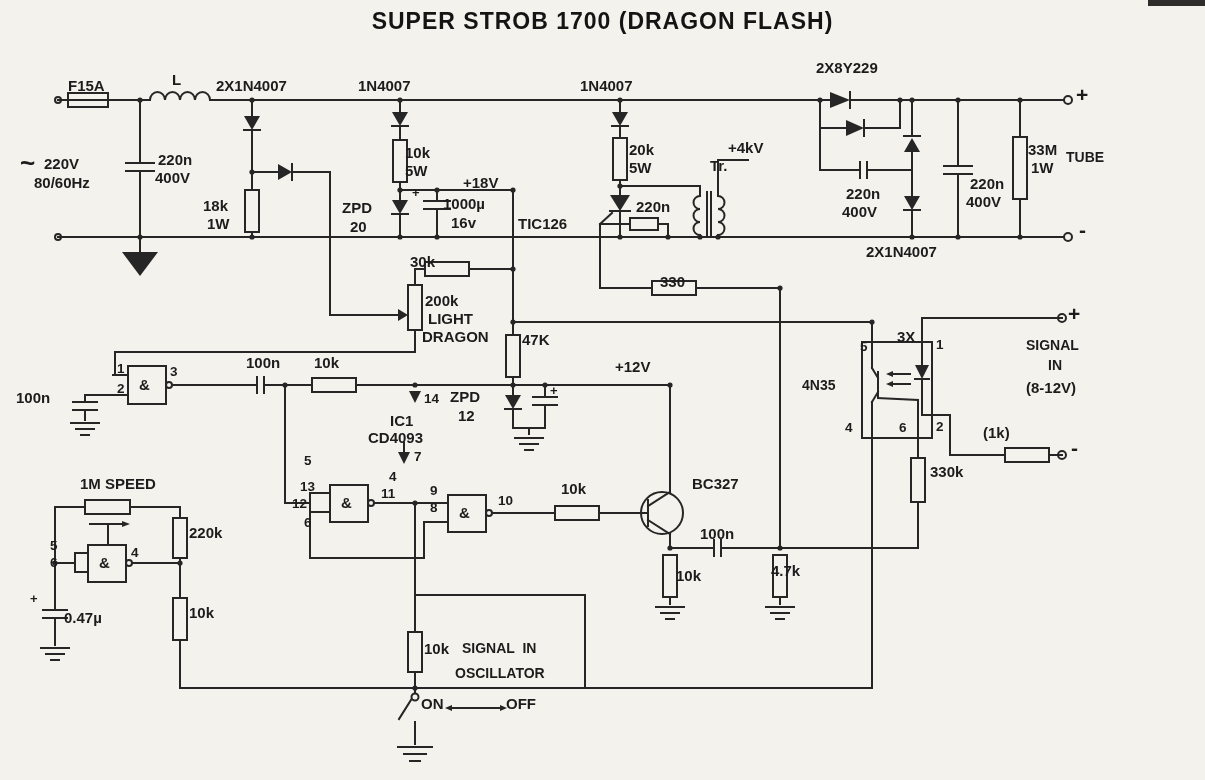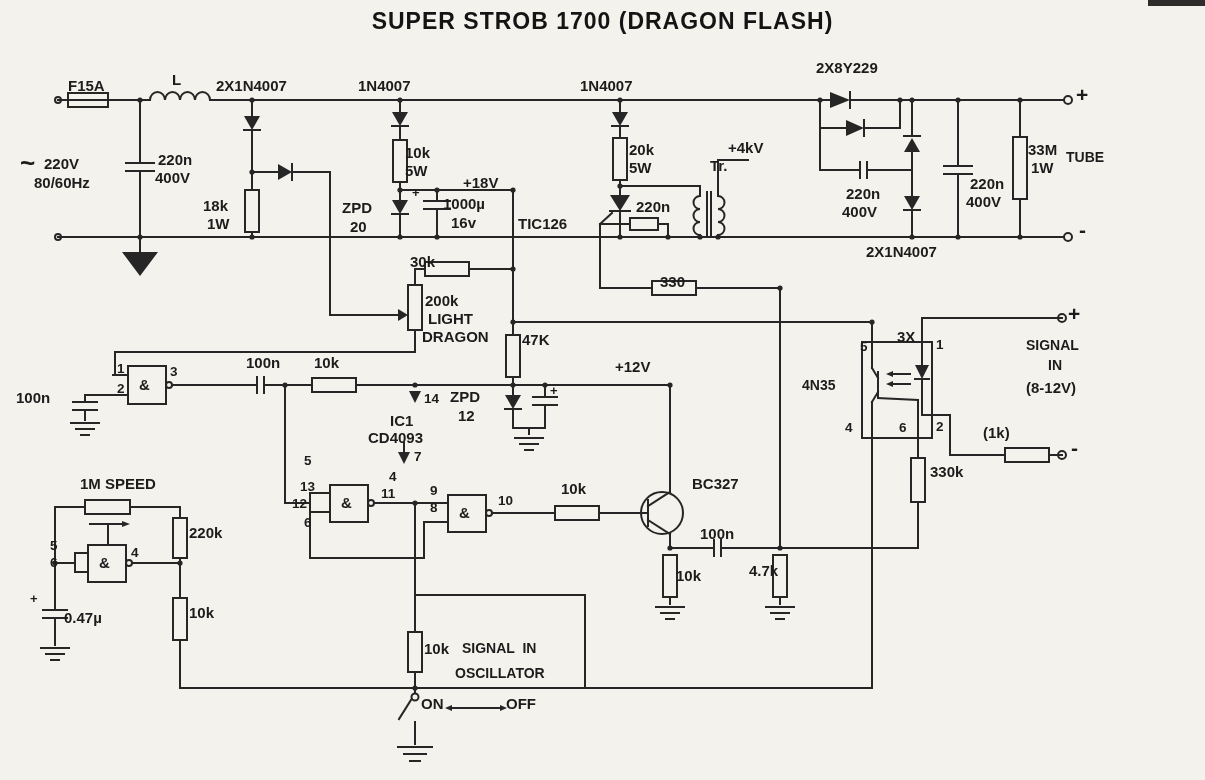--- a/index.html
+++ b/index.html
@@ -408,21 +408,21 @@
   <span class="lbl pin" style="left:304px;top:516px">6</span>
   <span class="lbl pin" style="left:389px;top:470px">4</span>
   <span class="lbl pin" style="left:381px;top:487px">11</span>
   <span class="lbl pin" style="left:430px;top:484px">9</span>
   <span class="lbl pin" style="left:430px;top:501px">8</span>
   <span class="lbl pin" style="left:498px;top:494px">10</span>
   <span class="lbl" style="left:561px;top:481px">10k</span>
   <span class="lbl" style="left:692px;top:476px">BC327</span>
   <span class="lbl" style="left:700px;top:526px">100n</span>
   <span class="lbl" style="left:676px;top:568px">10k</span>
-  <span class="lbl" style="left:749px;top:563px">4.7k</span>
+  <span class="lbl" style="left:771px;top:563px">4.7k</span>
   <span class="lbl" style="left:139px;top:377px">&amp;</span>
   <span class="lbl" style="left:341px;top:495px">&amp;</span>
   <span class="lbl" style="left:459px;top:505px">&amp;</span>
   <span class="lbl" style="left:99px;top:555px">&amp;</span>
 
   <span class="lbl big" style="left:802px;top:378px">4N35</span>
   <span class="lbl pin" style="left:860px;top:340px">5</span>
   <span class="lbl" style="left:897px;top:329px">3X</span>
   <span class="lbl pin" style="left:936px;top:338px">1</span>
   <span class="lbl pin" style="left:845px;top:421px">4</span>

